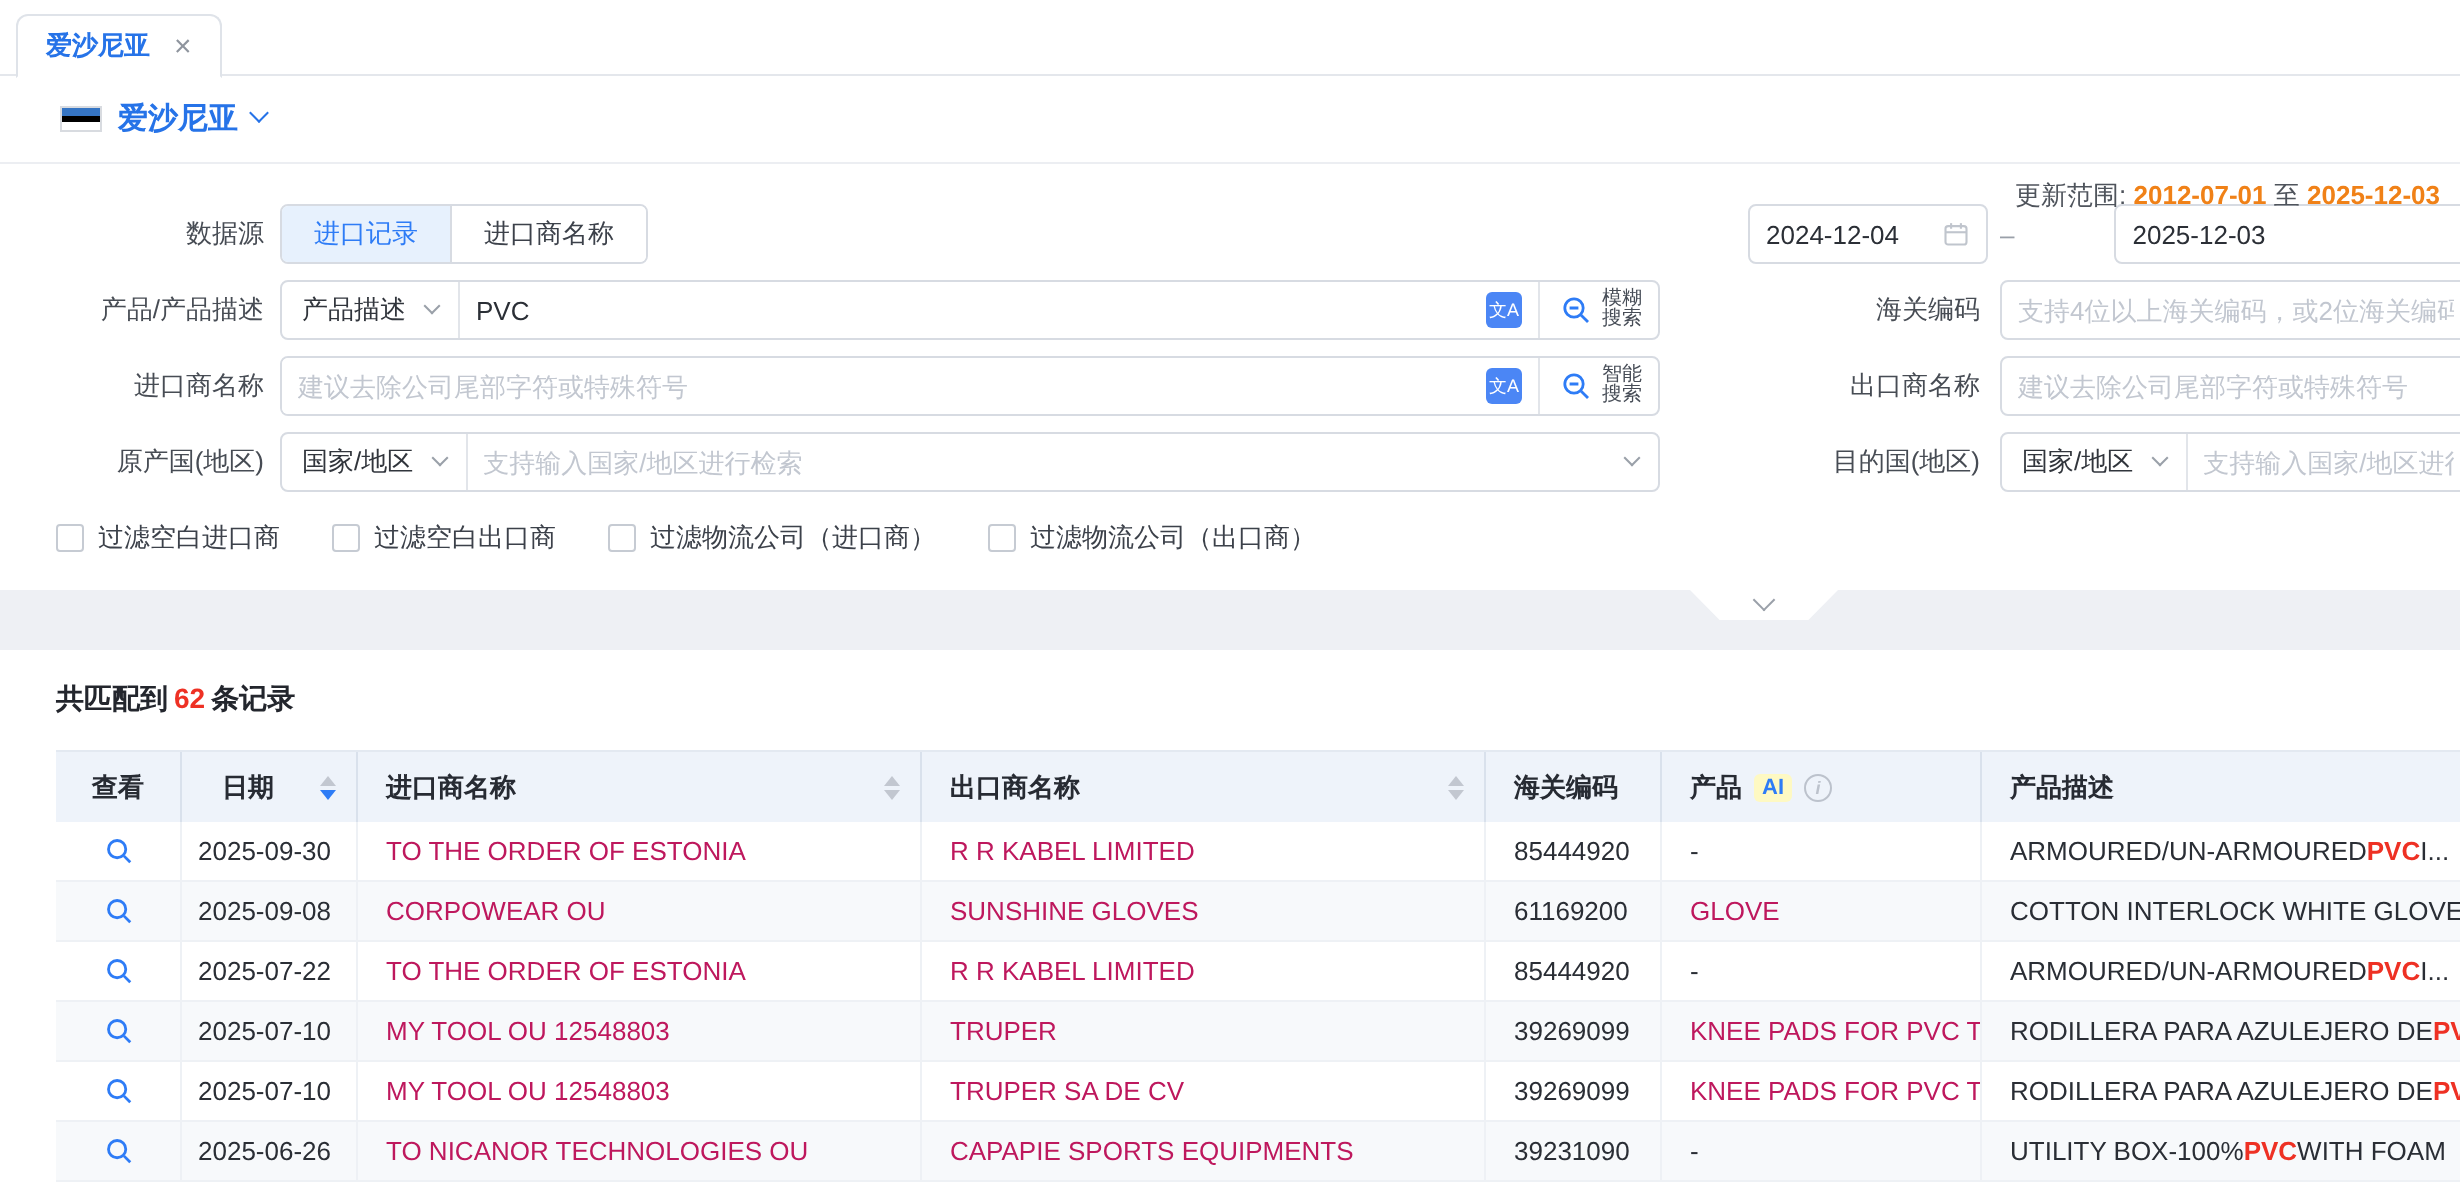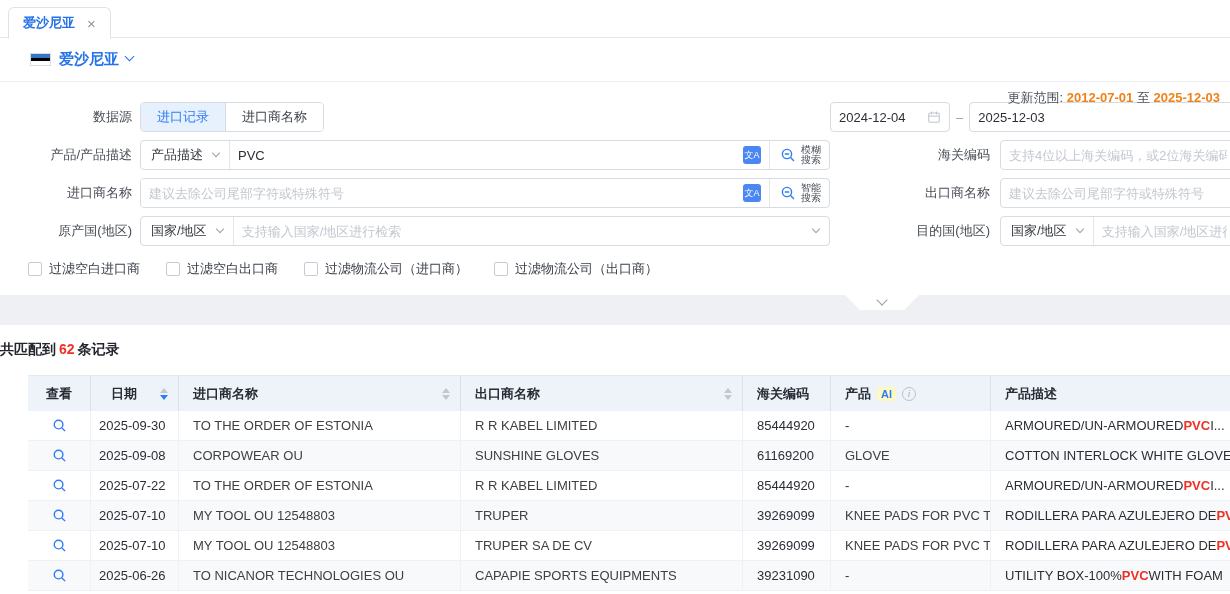--- a/index.html
+++ b/index.html
@@ -47,60 +47,60 @@
                 font-size:9px; display:flex; align-items:center; justify-content:center; margin-right:8px; cursor:pointer; }
   .addon { flex:none; display:flex; align-items:center; gap:5px; padding:0 8px 0 10px; border-left:1px solid #e2e5ea; cursor:pointer; }
   .addon svg { color:#2e7cf6; }
   .addon-label { font-size:10px; line-height:10px; color:#474d57; }
   .end-chev { align-self:center; margin-right:10px; flex:none; }
 
   .plain-input { height:30px; width:100%; border:1px solid #d7dbe2; border-radius:4px; padding:0 8px; font-size:13px; color:#2b2f36; outline:none; font-family:inherit; background:#fff; }
   .plain-input::placeholder { color:#c2c7d0; }
 
   .date-wrap { display:flex; align-items:center; width:100%; }
-  .date-box { height:30px; border:1px solid #d7dbe2; border-radius:4px; background:#fff; display:flex; align-items:center; padding:0 8px; }
+  .date-box { height:30px; border:1px solid #d7dbe2; border-radius:4px; background:#fff; display:flex; align-items:center; padding:0 8px;margin-left:44px; }
   .date-box input { border:none; outline:none; font-size:13px; color:#2b2f36; width:84px; font-family:inherit; }
   .date-start { width:120px; flex:none; }
   .date-sep { margin:0 6px; color:#9aa0a9; font-size:13px; flex:none; }
   .date-end { flex:1; min-width:0; }
   .cal-icon { margin-left:auto; color:#c0c5cd; display:flex; }
 
   .checkbox-row { display:flex; align-items:center; gap:26px; margin-top:14px; padding-left:28px; }
   .cb-item { display:flex; align-items:center; gap:7px; cursor:pointer; }
   .cb-box { width:14px; height:14px; border:1px solid #c6cbd3; border-radius:2px; background:#fff; flex:none; }
   .cb-label { font-size:13px; color:#3c414a; }
 
   
   .gap { height:30px; position:relative; }
   .notch { position:absolute; left:845px; top:0; width:74px; height:15px; background:#fff;
            clip-path:polygon(0 0,100% 0,80% 100%,20% 100%); display:flex; align-items:flex-start; justify-content:center; cursor:pointer; }
   .notch .chevd { display:inline-block; width:8px; height:8px; border-right:1.6px solid #9aa0a9; border-bottom:1.6px solid #9aa0a9; transform:rotate(45deg); margin-top:1px; }
 
   
   .results { background:#fff; height:270px; padding-top:16px; }
-  .summary { font-size:14px; font-weight:bold; color:#23262d; }
+  .summary { margin-left:28px; font-size:14px; font-weight:bold; color:#23262d; }
   .summary .count { color:#ee3124; padding:0 3px; }
 
   .tbl { margin:16px 0 0 28px; width:1280px; font-size:13px; }
   .thead { display:flex; height:36px; background:#eef3fa; border-top:1px solid #e3e9f1; }
   .th { display:flex; align-items:center; font-weight:bold; color:#272b33; border-right:1px solid #d9e1ec; padding-left:14px; }
   .trow { display:flex; height:30px; border-bottom:1px solid #eef1f5; background:#fff; }
   .trow.stripe { background:#f7f9fb; }
   .td { display:flex; align-items:center; color:#2a2e35; border-right:1px solid #eef1f5; padding-left:14px; overflow:hidden; white-space:nowrap; }
   .c0 { width:63px; justify-content:center; padding-left:0; flex:none; }
   .c1 { width:88px; flex:none; }
   .th.c1 { padding-left:20px; }
   .td.c1 { padding-left:8px; }
   .c2 { width:282px; flex:none; }
   .c3 { width:282px; flex:none; }
   .c4 { width:88px; flex:none; }
   .c5 { width:160px; flex:none; }
   .c6 { width:242px; flex:none; }
   .c7 { width:86px; flex:none; border-right:none; }
-  .link { color:#404040; cursor:pointer; }
+  .link { color:#be185d; cursor:pointer; }
   .hl { color:#ee3124; font-weight:bold; }
   .view-btn { display:flex; align-items:center; justify-content:center; color:#2e7cf6; cursor:pointer; }
 
   .sort { display:inline-flex; flex-direction:column; gap:2px; margin-left:auto; margin-right:10px; cursor:pointer; }
   .car-up { width:0; height:0; border-left:4px solid transparent; border-right:4px solid transparent; border-bottom:5px solid #c2c7d0; }
   .car-dn { width:0; height:0; border-left:4px solid transparent; border-right:4px solid transparent; border-top:5px solid #c2c7d0; }
   .car-dn.on { border-top-color:#2e7cf6; }
 
   .ai-badge { background:#fef9c3; color:#2e7cf6; font-size:11px; font-weight:bold; border-radius:3px; padding:1px 4px; margin-left:6px; }
   .info-icon { width:14px; height:14px; border:1px solid #bcc2cc; border-radius:50%; color:#bcc2cc; font-size:9px; font-style:italic;

